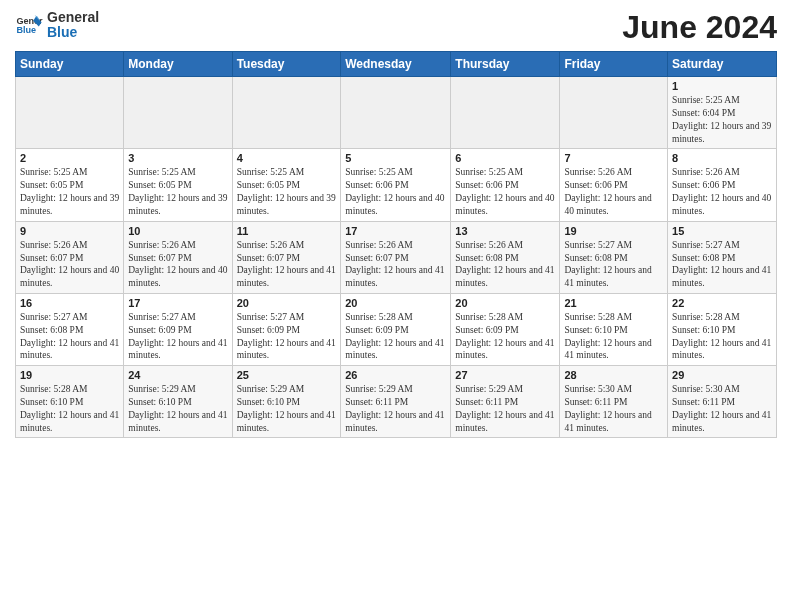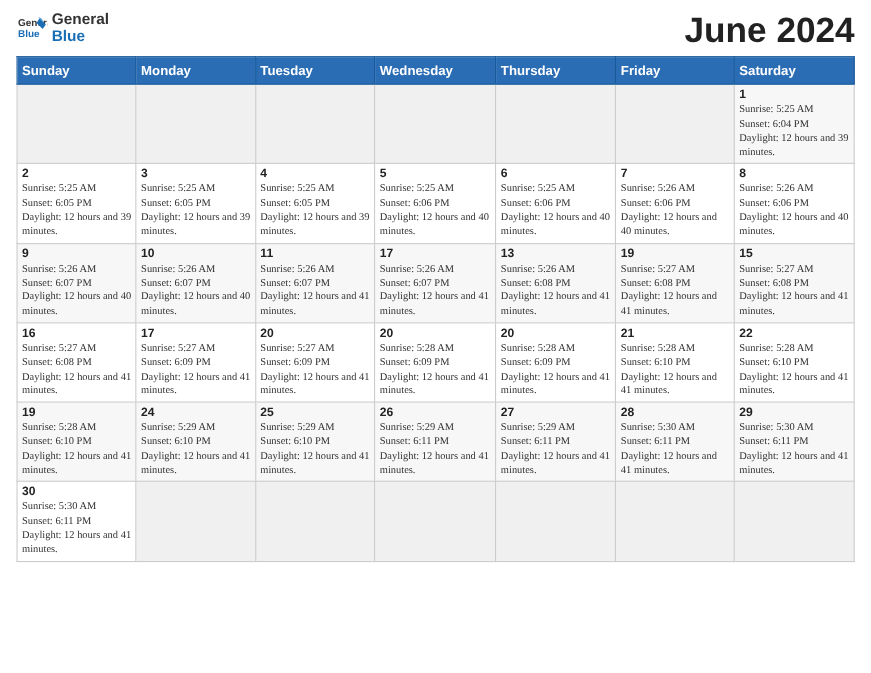--- a/index.html
+++ b/index.html
@@ -246,27 +246,15 @@
           </td>
           <td>
             <span class="day-number">28</span>
             <div class="day-info">Sunrise: 5:30 AM<br>Sunset: 6:11 PM<br>Daylight: 12 hours and 41 minutes.</div>
           </td>
           <td>
             <span class="day-number">29</span>
             <div class="day-info">Sunrise: 5:30 AM<br>Sunset: 6:11 PM<br>Daylight: 12 hours and 41 minutes.</div>
           </td>
         </tr>
-        <tr class="week-row-even">
-          <td>
-            <span class="day-number">30</span>
-            <div class="day-info">Sunrise: 5:30 AM<br>Sunset: 6:11 PM<br>Daylight: 12 hours and 41 minutes.</div>
-          </td>
-          <td class="empty-cell"></td>
-          <td class="empty-cell"></td>
-          <td class="empty-cell"></td>
-          <td class="empty-cell"></td>
-          <td class="empty-cell"></td>
-          <td class="empty-cell"></td>
-        </tr>
       </tbody>
   </table>
 </div>
 
 </body></html>

